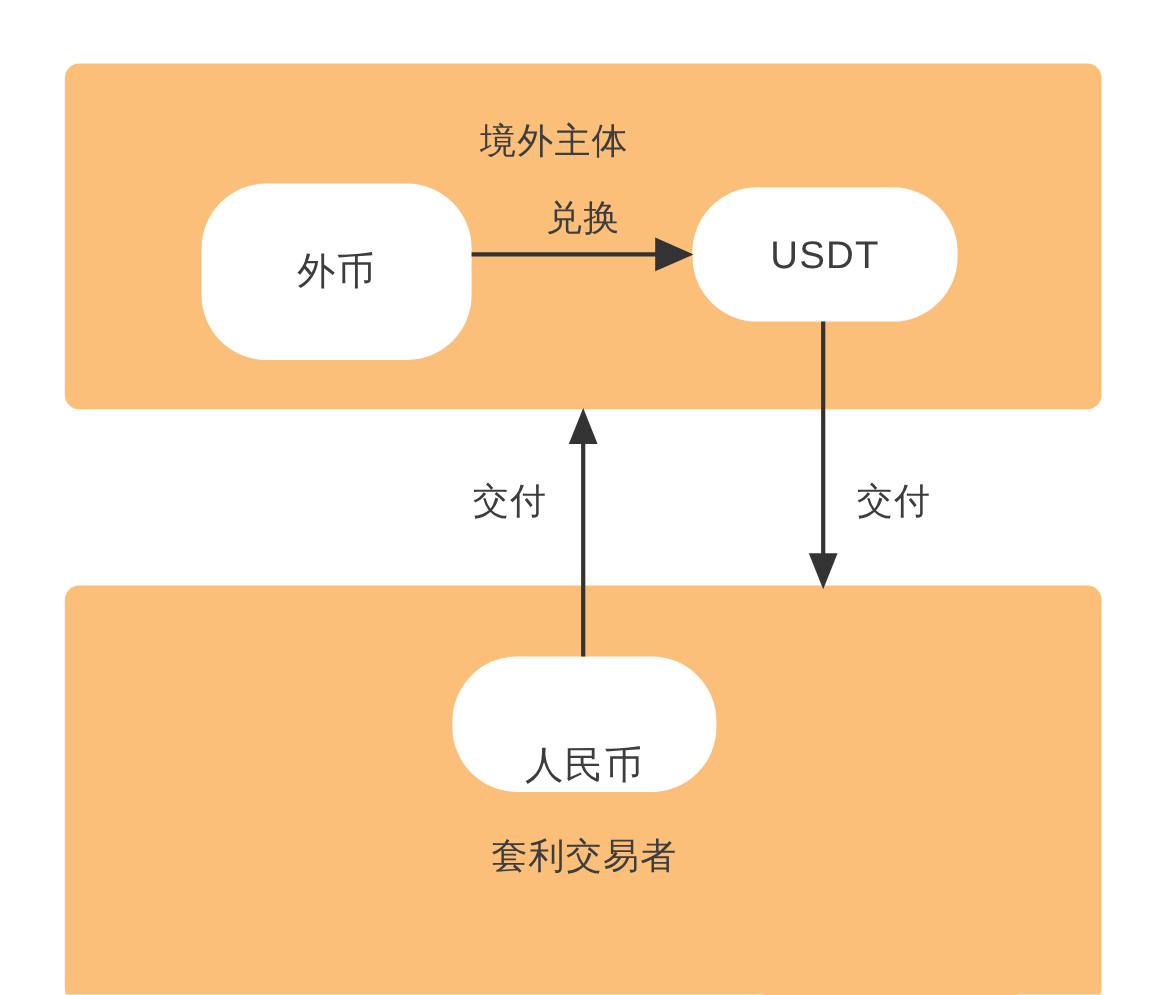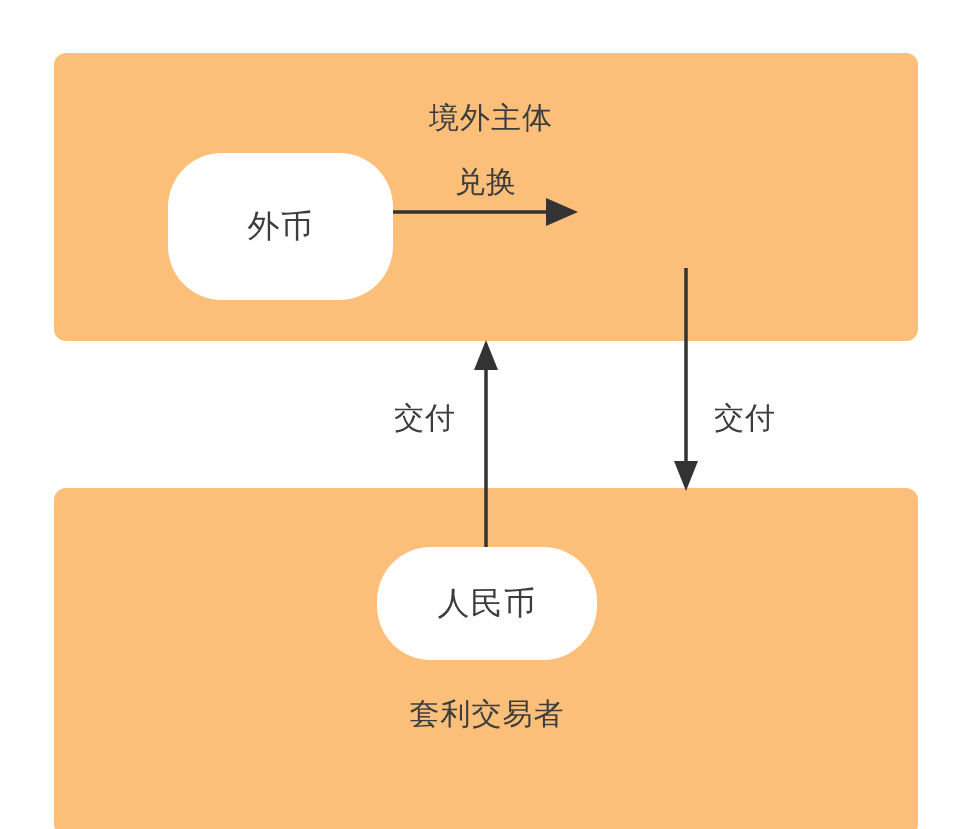--- a/index.html
+++ b/index.html
@@ -39,21 +39,21 @@
     border-radius: 54px;
     display: flex;
     align-items: center;
     justify-content: center;
     font-size: 32px;
     color: #3D3D3D;
     letter-spacing: 1px;
   }
   .pill-foreign { left: 168px; top: 153px; width: 225px; height: 147px; }
   .pill-usdt    { left: 577px; top: 156px; width: 221px; height: 112px; }
-  .pill-rmb     { left: 377px; top: 547px; width: 220px; height: 113px; }
+  .pill-rmb     { left: 377px; top: 547px; width: 220px; height: 113px; align-items: flex-end; }
 
   .edge-label {
     position: absolute;
     transform: translate(-50%, -50%);
     font-size: 30px;
     color: #3D3D3D;
     white-space: nowrap;
     letter-spacing: 1px;
     text-align: right;
   }
@@ -69,31 +69,34 @@
     height: 829px;
     pointer-events: none;
   }
 </style>
 </head>
 <body>
 
 <div class="canvas">
 
   <div class="group-box top">
-    <div class="group-title" style="left: 437px; top: 65px;">境外主体</div>
+    <div class="group-title" style="left: 408px; top: 65px;">境外主体</div>
   </div>
 
   <div class="group-box bottom">
     <div class="group-title" style="left: 433px; top: 226px;">套利交易者</div>
   </div>
 
   <div class="node-pill pill-foreign">
     <span>外币</span>
   </div>
 
+  <div class="node-pill pill-usdt">
+    <span>USDT</span>
+  </div>
 
   <div class="node-pill pill-rmb">
     <span>人民币</span>
   </div>
 
   <svg class="arrow-layer" viewBox="0 0 972 829" xmlns="http://www.w3.org/2000/svg">
 
     <g>
       <line x1="393" y1="212" x2="550" y2="212" stroke="#333333" stroke-width="3.5"></line>
       <polygon points="578,212 546,198 546,226" fill="#333333"></polygon>

